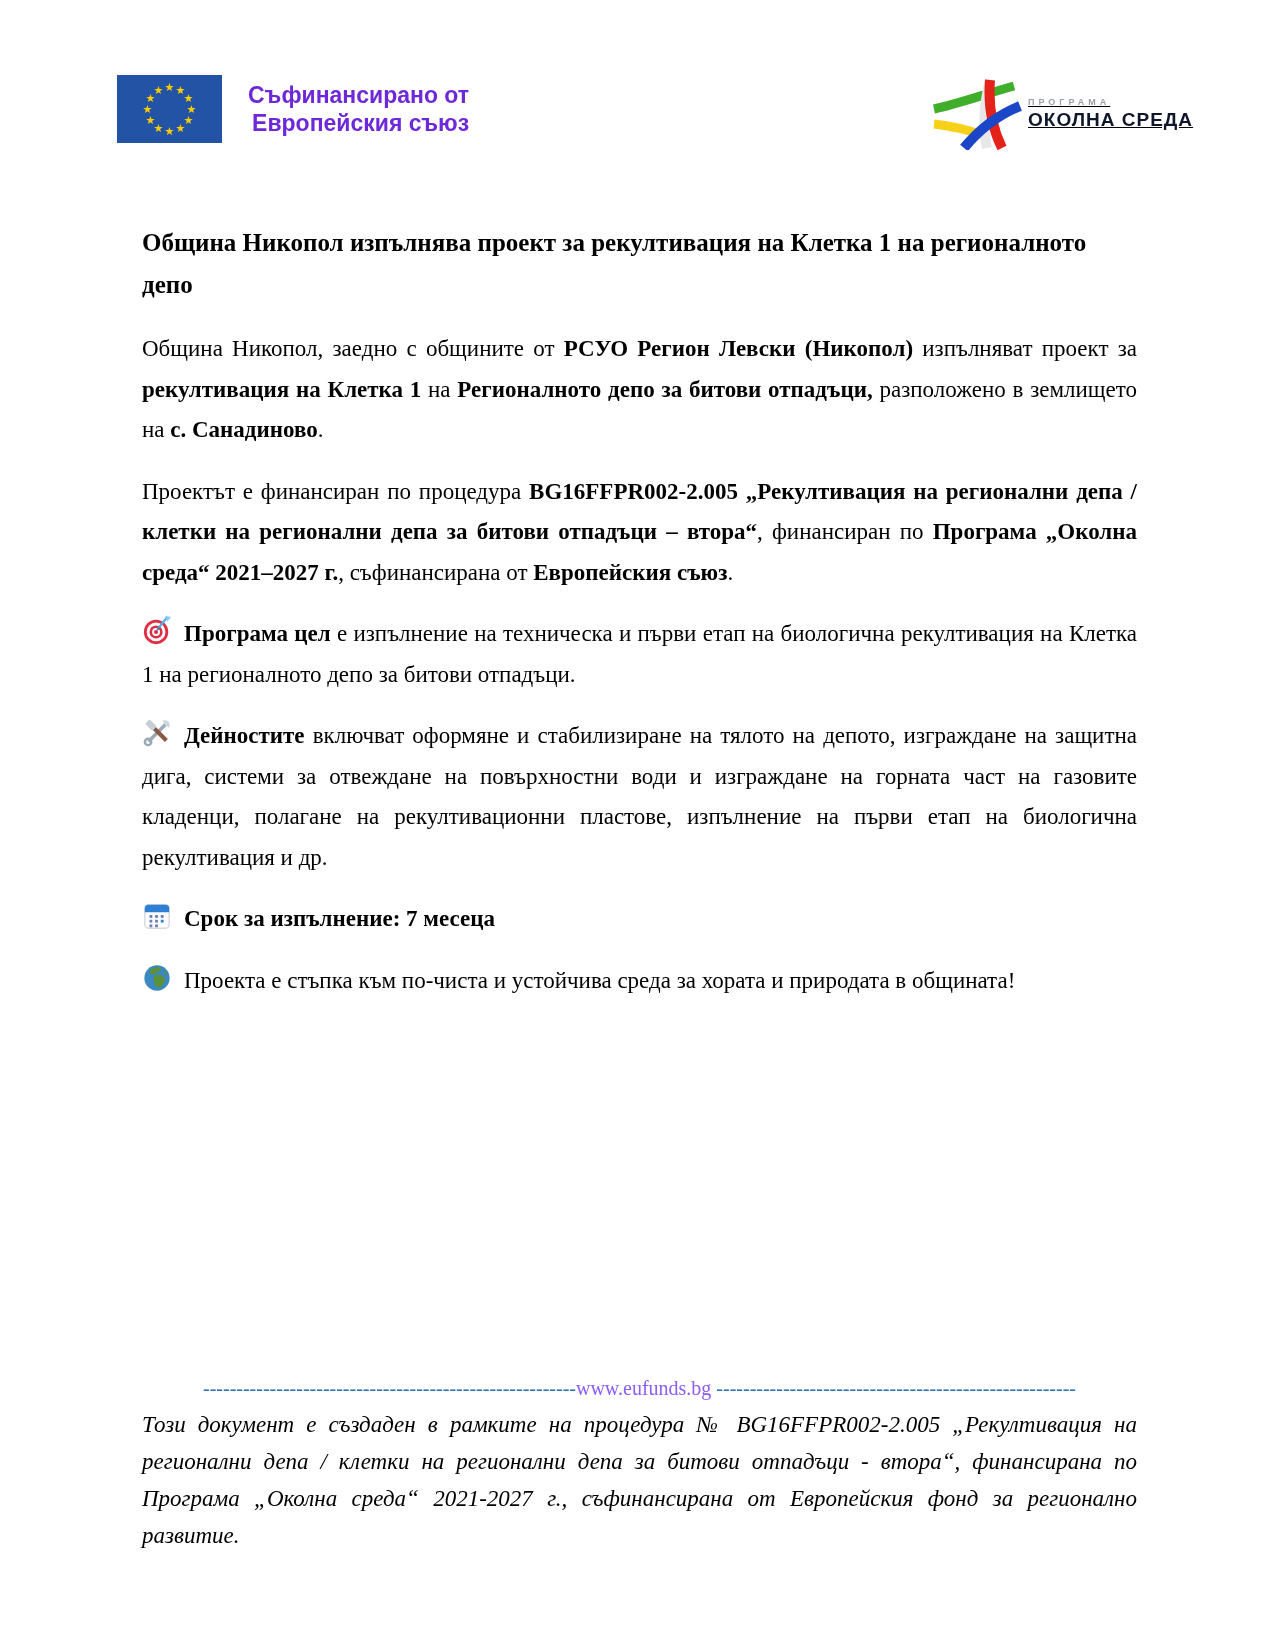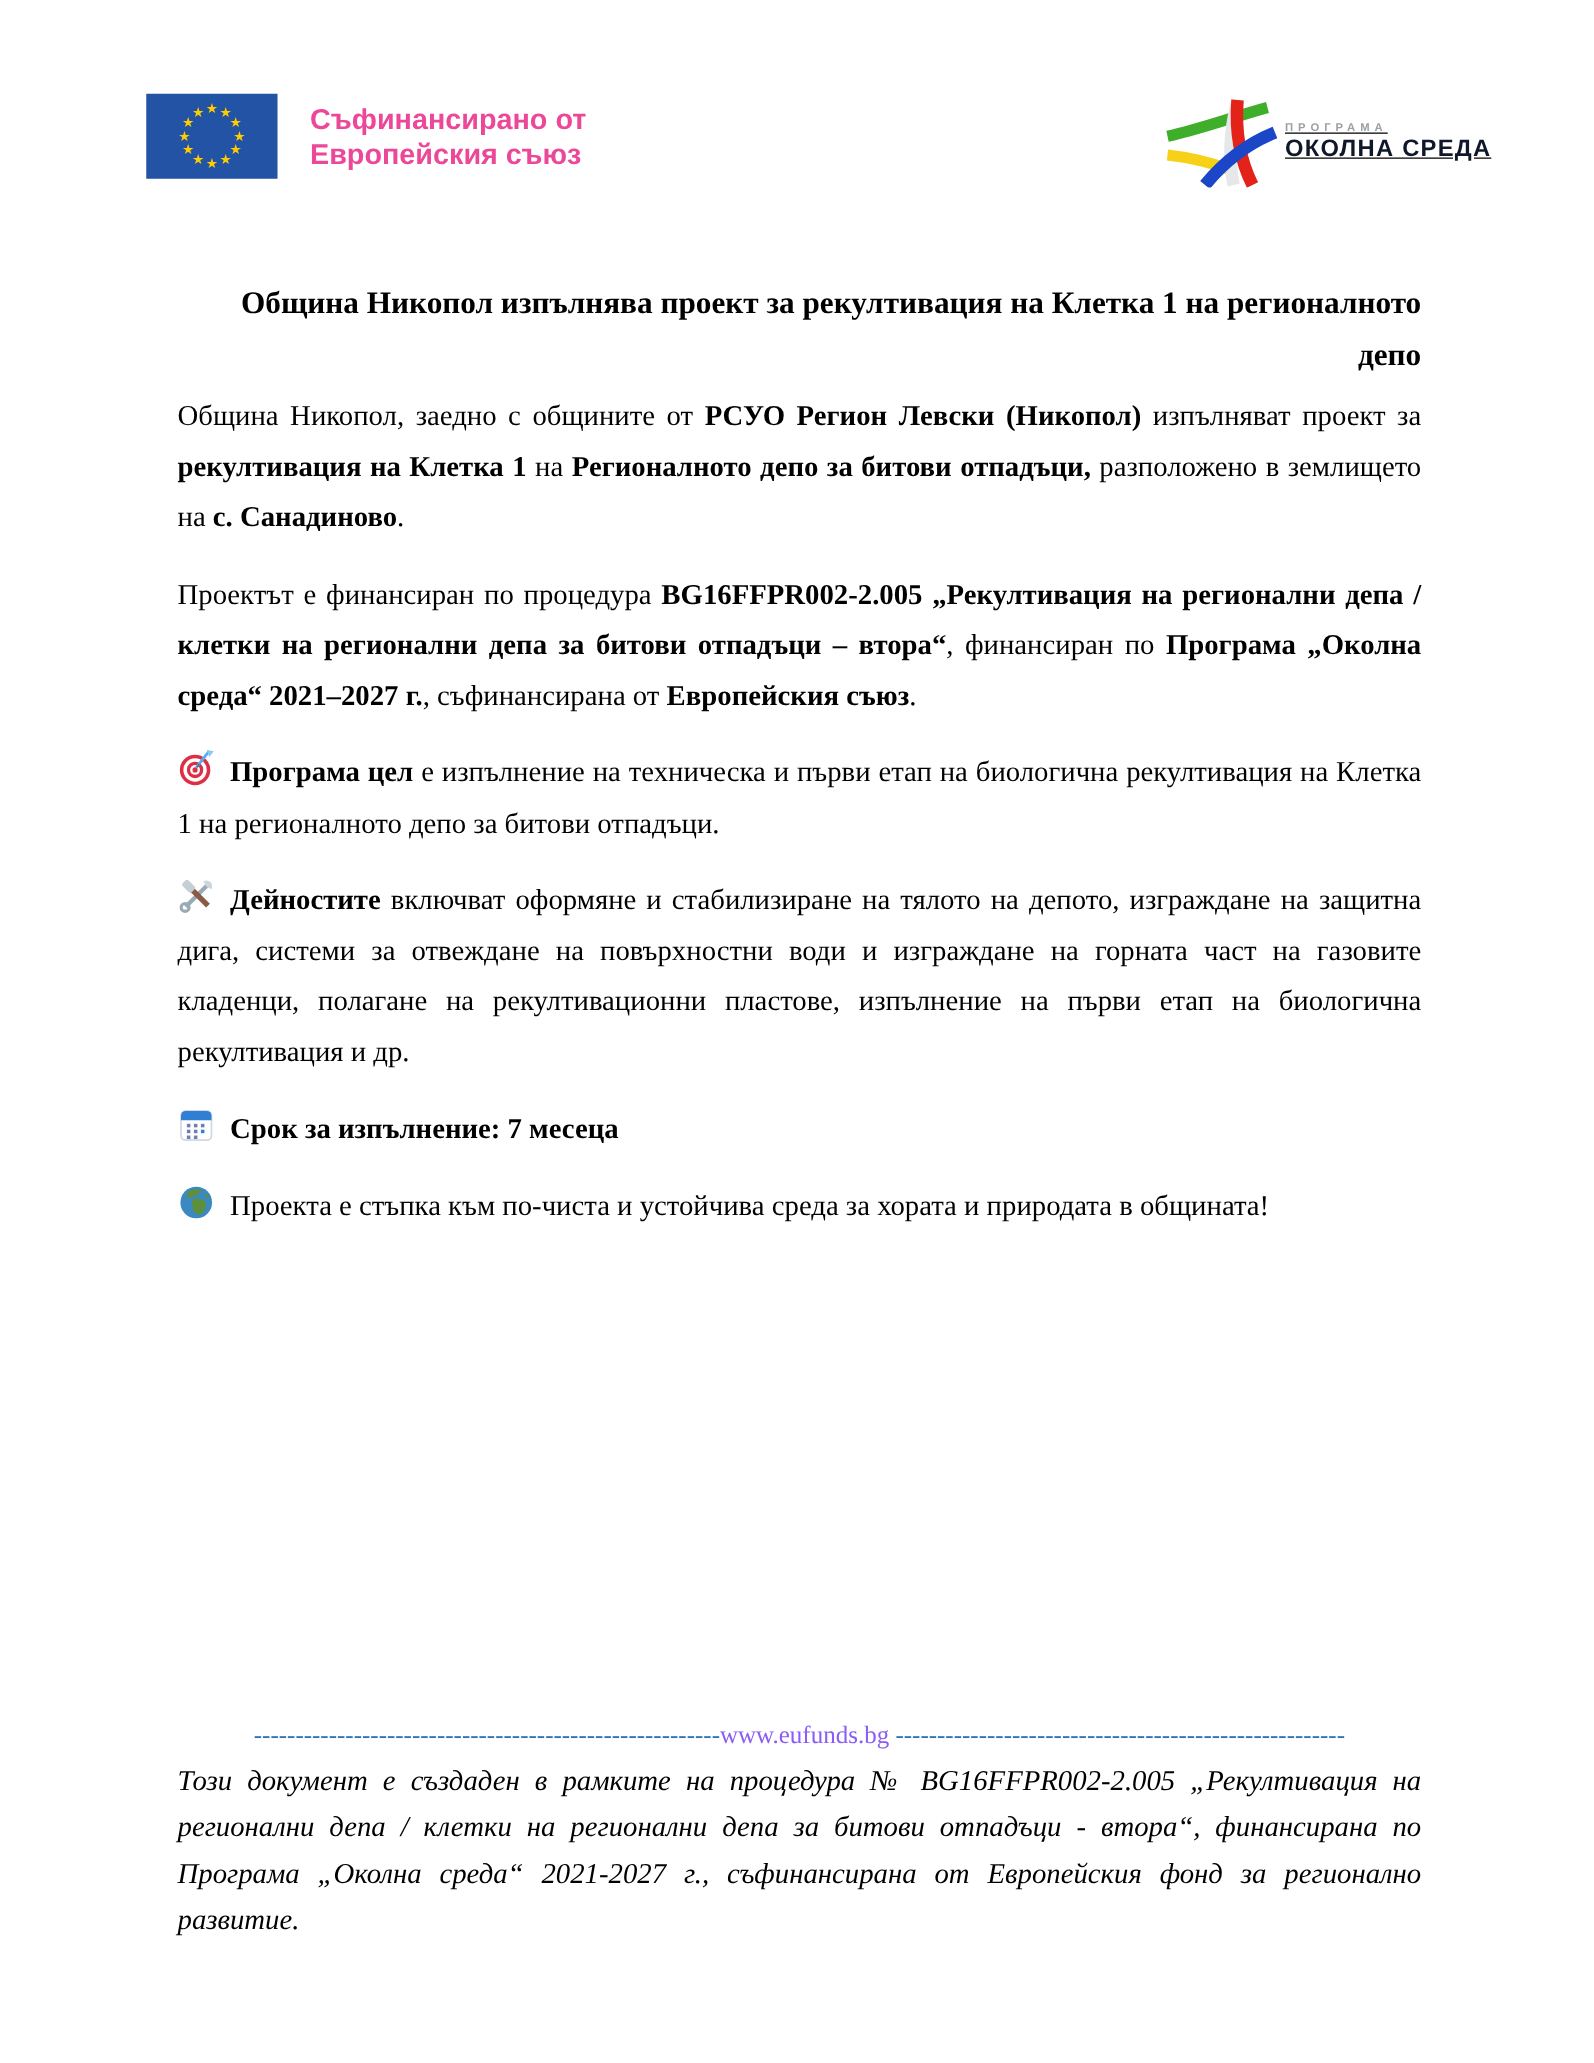--- a/index.html
+++ b/index.html
@@ -15,32 +15,32 @@
   
   .eu-logo{position:absolute;top:75px;left:117px;display:flex;align-items:center;gap:26px;}
   .eu-flag{position:relative;width:105px;height:68px;background:#2253a4;flex:0 0 auto;}
   .eu-flag .star{
     position:absolute;font-family:"DejaVu Sans",sans-serif;
     font-size:11px;line-height:11px;color:#ffcc00;
     transform:translate(-50%,-50%);
   }
   .eu-label{
     font-family:"Liberation Sans", sans-serif;
-    font-weight:bold;font-size:23px;line-height:28px;color:#ec4899;
+    font-weight:bold;font-size:23px;line-height:28px;color:#6d28d9;text-align:right;
   }
   .prog-logo{position:absolute;top:78px;left:930px;display:flex;align-items:center;text-decoration:underline;}
   .prog-mark{width:92px;height:72px;flex:0 0 auto;}
   .prog-text{margin-left:6px;font-family:"Liberation Sans", sans-serif;}
   .prog-small{font-size:9px;letter-spacing:4px;color:#9aa0a6;font-weight:bold;}
   .prog-big{font-size:19px;font-weight:bold;color:#0f172a;letter-spacing:1px;margin-top:2px;}
   
   .content{position:absolute;top:222px;left:142px;width:995px;}
   .doc-title{
-    font-size:25px;font-weight:bold;text-align:right;
-    line-height:42px;margin:0 0 7px 0;
+    font-size:25px;font-weight:bold;text-align:left;
+    line-height:42px;margin:0 0 23px 0;
   }
   .para{
     font-size:23px;line-height:40.5px;text-align:justify;
     margin:0 0 21px 0;
   }
   .para b{font-weight:bold;}
   .emoji{
     display:inline-block;width:30px;height:30px;
     vertical-align:-5px;margin-right:12px;
   }

